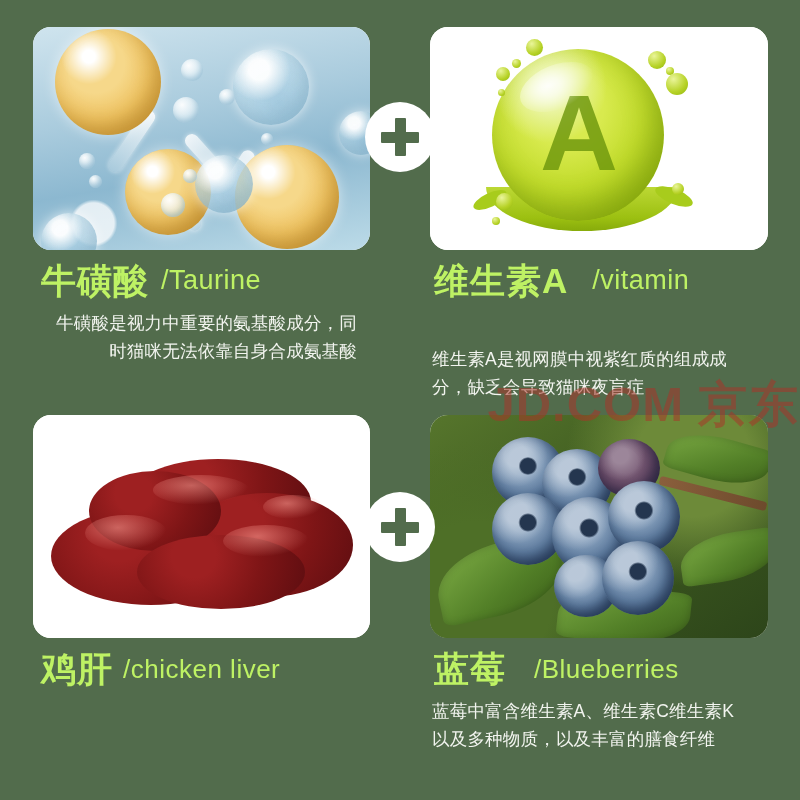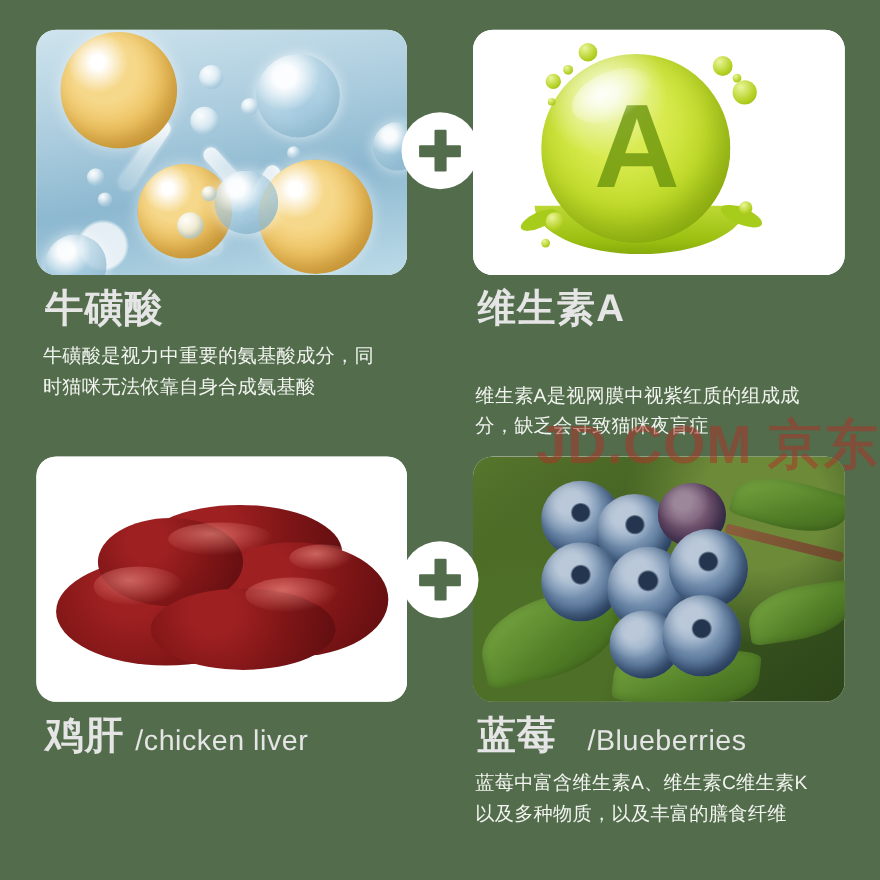--- a/index.html
+++ b/index.html
@@ -208,22 +208,22 @@
   }
   .plus-badge .bar-h { width: 38px; height: 11px; }
   .plus-badge .bar-v { width: 11px; height: 38px; }
   #plus-top    { left: 365px; top: 102px; }
   #plus-bottom { left: 365px; top: 492px; }
 
   
   .title {
     margin-top: 13px;
     display: flex;
-    align-items: flex-end;
-    color: #e5e5e5;
+    align-items: center;
+    color: #bef264;
     white-space: nowrap;
   }
   .cell.tl .title, .cell.bl .title { padding-left: 8px; }
   .cell.tr .title, .cell.br .title { padding-left: 4px; gap: 12px; }
   .title .cn {
     font-size: 35px;
     font-weight: bold;
     letter-spacing: 1px;
     line-height: 1;
   }
@@ -238,21 +238,21 @@
   .cell.br .title .en { font-size: 26px; margin-left: 16px; }
 
   .desc {
     margin-top: 11px;
     font-size: 17.5px;
     line-height: 1.62;
     color: #f2f4ef;
     letter-spacing: .2px;
     width: 318px;
   }
-  .cell.tl .desc { padding-left: 6px; }
+  .cell.tl .desc { padding-left: 6px; text-align: right; }
   .cell.tr .desc { padding-left: 2px; text-indent: 0; margin-top: 47px; }
   .cell.bl .desc { padding-left: 6px; }
   .cell.br .desc { padding-left: 2px; }
   .cell.tr .desc { width: 314px; }
 
   
   .watermark {
     position: absolute;
     left: 0; right: 0;
     top: 372px;
@@ -293,20 +293,21 @@
           <div class="bub" style="left:140px;top:70px;width:26px;height:26px;"></div>
           <div class="bub" style="left:46px;top:126px;width:16px;height:16px;"></div>
           <div class="bub" style="left:56px;top:148px;width:13px;height:13px;"></div>
           <div class="bub" style="left:150px;top:142px;width:14px;height:14px;"></div>
           <div class="bub" style="left:128px;top:166px;width:24px;height:24px;"></div>
           <div class="bub" style="left:228px;top:106px;width:12px;height:12px;"></div>
         </div>
       </div>
       <div class="title">
         <span class="cn">牛磺酸</span>
+        <span class="en">/Taurine</span>
       </div>
       <div class="desc">牛磺酸是视力中重要的氨基酸成分，同时猫咪无法依靠自身合成氨基酸</div>
     </div>
 
     <div class="cell tr">
       <div class="photo">
         <div class="art-vita">
           <div class="splash"></div>
           <div class="vita-ball">
             <div class="vita-letter">A</div>
@@ -319,20 +320,21 @@
           <div class="drop" style="left:218px;top:24px;width:18px;height:18px;"></div>
           <div class="drop" style="left:236px;top:40px;width:8px;height:8px;"></div>
           <div class="drop" style="left:236px;top:46px;width:22px;height:22px;"></div>
           <div class="drop" style="left:66px;top:166px;width:17px;height:17px;"></div>
           <div class="drop" style="left:62px;top:190px;width:8px;height:8px;"></div>
           <div class="drop" style="left:242px;top:156px;width:12px;height:12px;"></div>
         </div>
       </div>
       <div class="title">
         <span class="cn">维生素A</span>
+        <span class="en">/vitamin</span>
       </div>
       <div class="desc">维生素A是视网膜中视紫红质的组成成分，缺乏会导致猫咪夜盲症</div>
     </div>
 
     <div class="cell bl">
       <div class="photo">
         <div class="art-liver">
           <div class="liver-blob" style="left:18px;top:92px;width:200px;height:98px;"></div>
           <div class="liver-blob" style="left:92px;top:44px;width:186px;height:86px;"></div>
           <div class="liver-blob" style="left:148px;top:78px;width:172px;height:104px;"></div>

